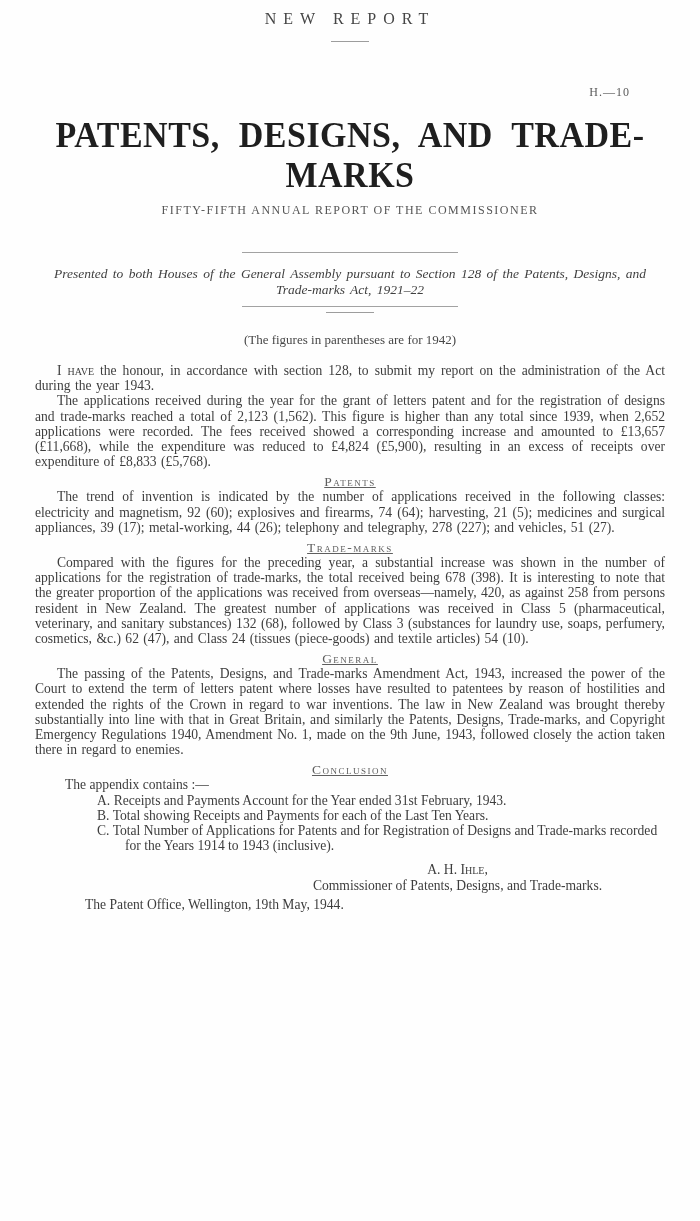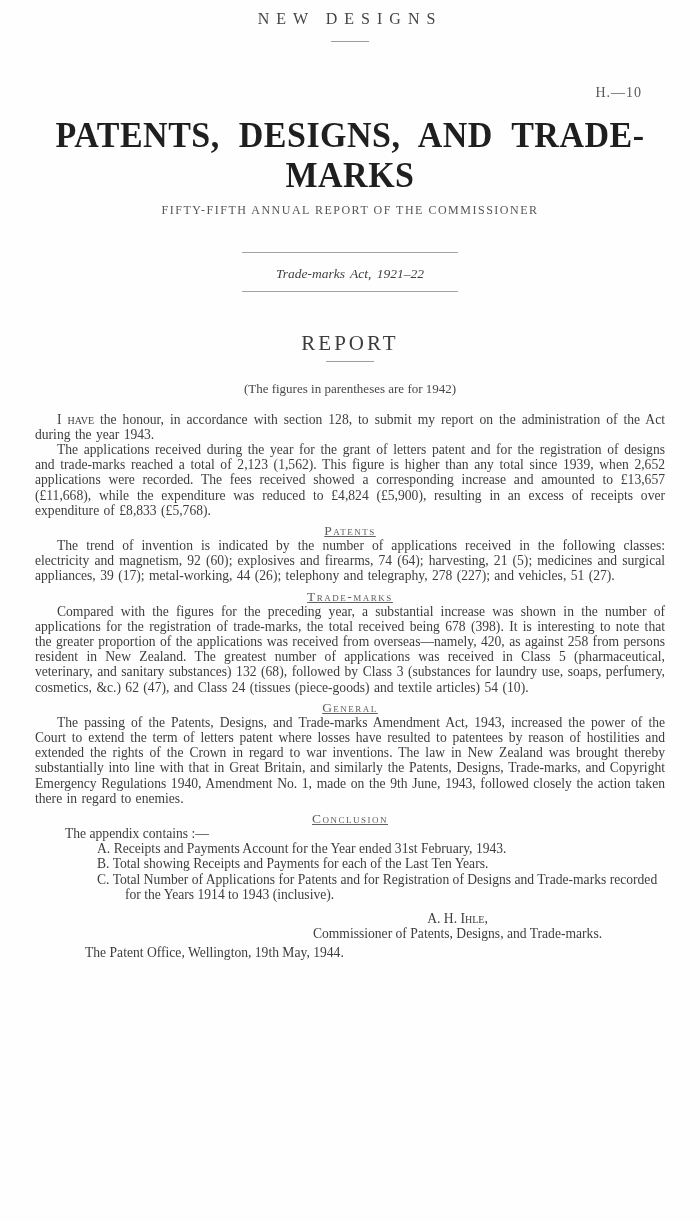--- a/index.html
+++ b/index.html
@@ -11,22 +11,22 @@
     background: #fefefe;
     font-family: "Liberation Serif", "DejaVu Serif", serif;
     color: #3d3d3d;
     overflow: hidden;
     box-sizing: border-box;
     padding: 0 35px;
   }
   .doc-ref {
     position: absolute;
     top: 85px;
-    right: 58px;
-    font-size: 14px;
+    right: 70px;
+    font-size: 12px;
     letter-spacing: 1px;
     color: #5a5a5a;
   }
   .year {
     margin-top: 185px;
     text-align: center;
     font-size: 13px;
     line-height: 14px;
     letter-spacing: 2px;
     color: #4c4c4c;
@@ -141,33 +141,33 @@
     color: #3d3d3d;
   }
 </style>
 </head>
 <body>
 
 <div class="page">
 
   <div class="doc-ref">H.—10</div>
 
-  <div class="country">NEW DESIGNS</div>
+  <div class="country">NEW REPORT</div>
   <div class="rule rule-tiny"></div>
 
   <h1 class="title">PATENTS, DESIGNS, AND TRADE-MARKS</h1>
   <div class="subtitle">FIFTY-FIFTH ANNUAL REPORT OF THE COMMISSIONER</div>
 
   <div class="rule rule-med rule-a"></div>
   <div class="presented">
+    <div>Presented to both Houses of the General Assembly pursuant to Section 128 of the Patents, Designs, and</div>
     <div>Trade-marks Act, 1921–22</div>
   </div>
   <div class="rule rule-med rule-b"></div>
 
-  <h2 class="report-heading">REPORT</h2>
   <div class="rule rule-report"></div>
 
   <div class="figures-note">(The figures in parentheses are for 1942)</div>
 
   <p class="para para-first"><span>I </span><span class="sc">have</span><span> the honour, in accordance with section 128, to submit my report on the administration of the Act during the year 1943.</span></p>
 
   <p class="para">The applications received during the year for the grant of letters patent and for the registration of designs and trade-marks reached a total of 2,123 (1,562).  This figure is higher than any total since 1939, when 2,652 applications were recorded.  The fees received showed a corresponding increase and amounted to £13,657 (£11,668), while the expenditure was reduced to £4,824 (£5,900), resulting in an excess of receipts over expenditure of £8,833 (£5,768).</p>
 
   <h3 class="sec-heading">Patents</h3>
   <p class="para">The trend of invention is indicated by the number of applications received in the following classes:  electricity and magnetism, 92 (60);  explosives and firearms, 74 (64);  harvesting, 21 (5);  medicines and surgical appliances, 39 (17);  metal-working, 44 (26);  telephony and telegraphy, 278 (227);  and vehicles, 51 (27).</p>

